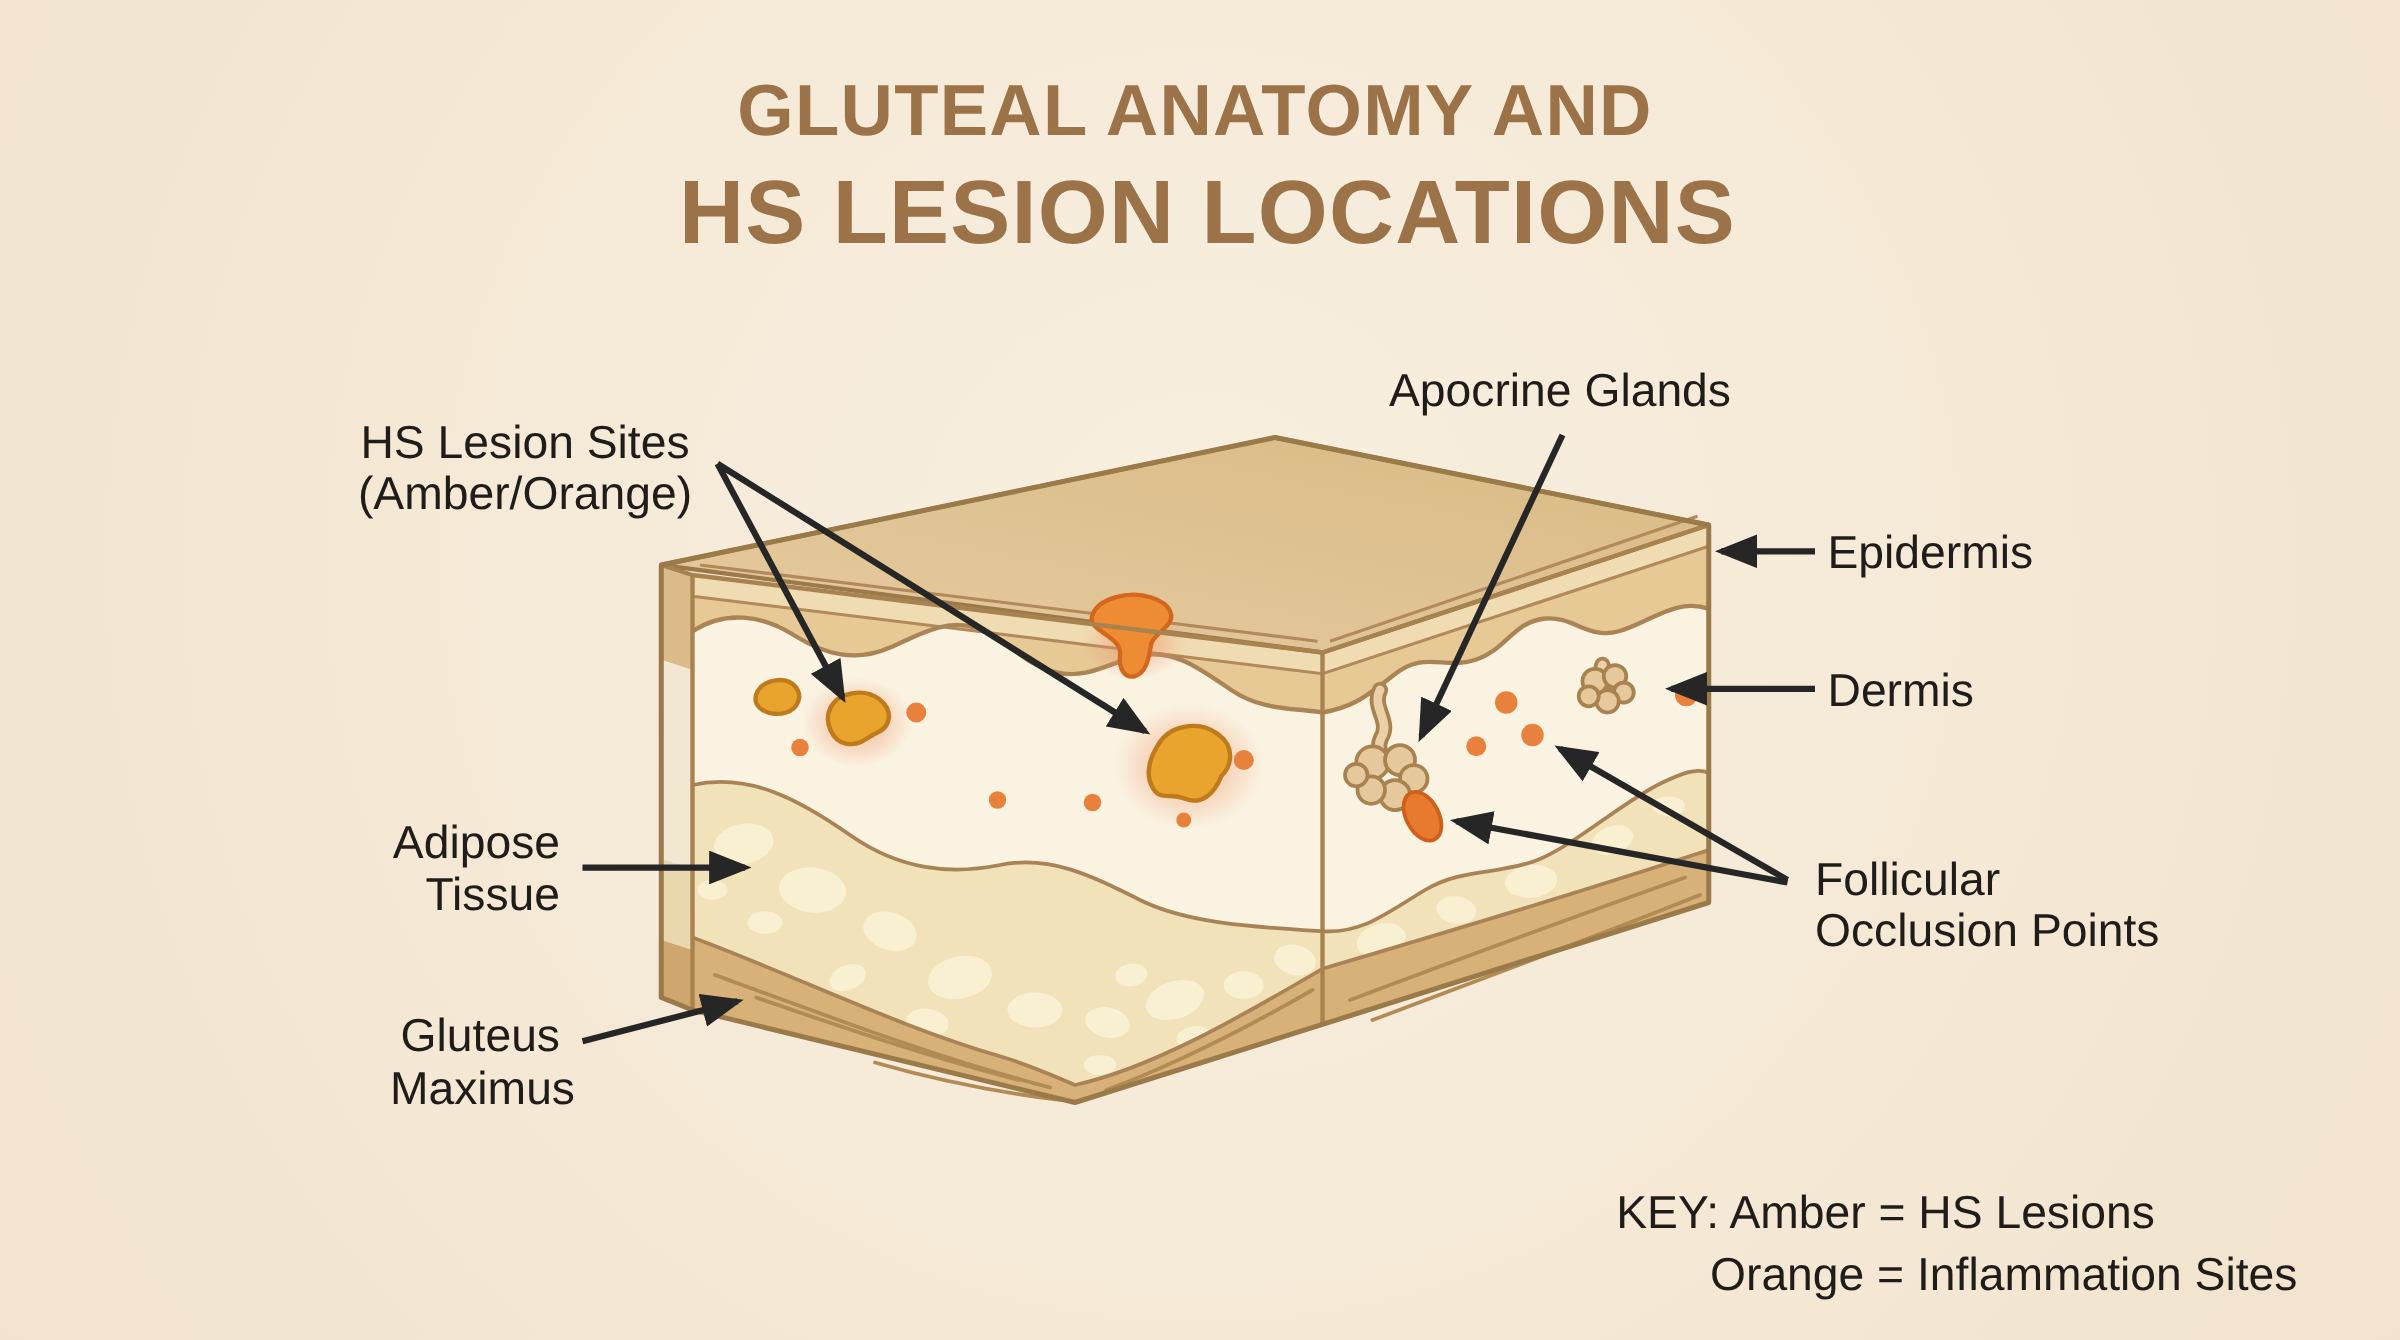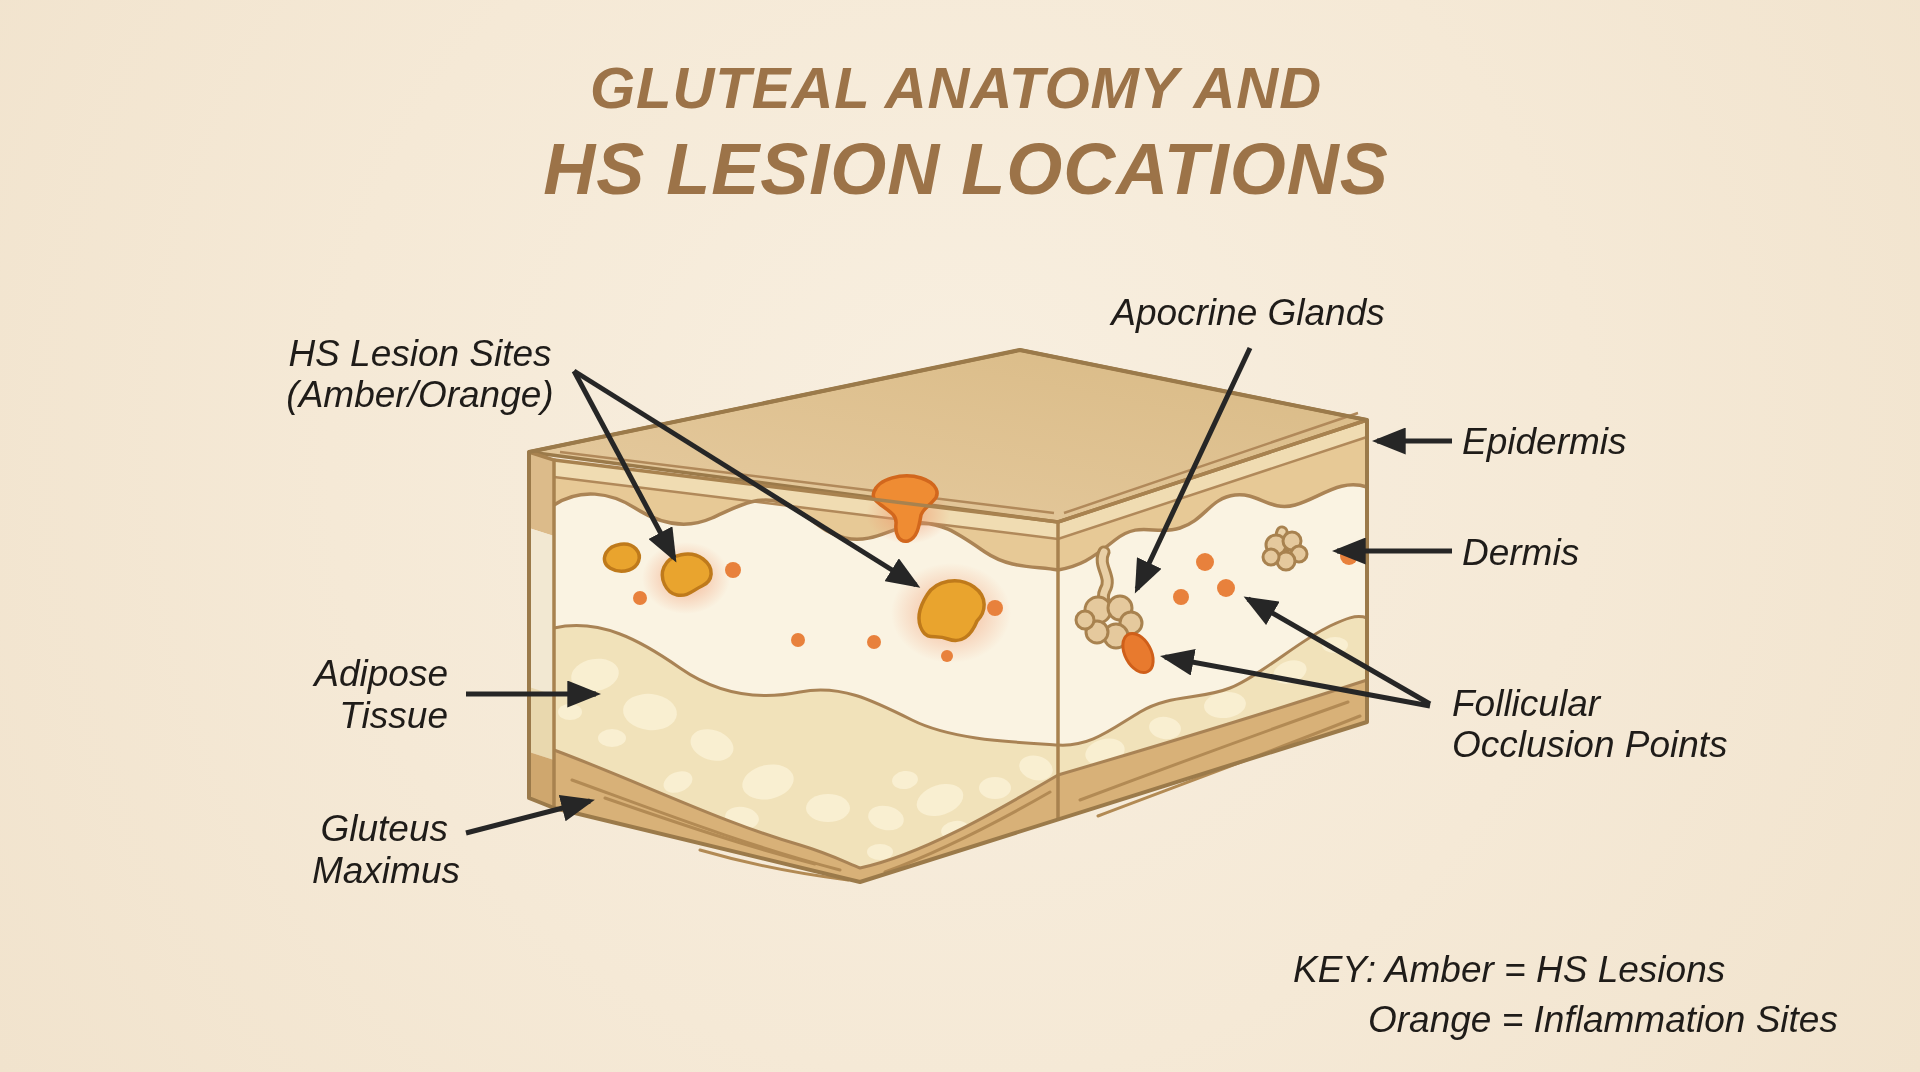--- a/index.html
+++ b/index.html
@@ -2,21 +2,20 @@
 <html><head>
 <meta charset="utf-8">
 <style>
   html,body{margin:0;padding:0;}
   body{font-family:"Liberation Sans",sans-serif;}
   .stage{
     position:relative;
     width:1920px;height:1072px;
     background:radial-gradient(circle at 50% 42%, #f8efe0 0%, #f5e9d6 55%, #f1e3cd 100%);
     overflow:hidden;
-    font-style:italic;
   }
   svg{position:absolute;inset:0;display:block;}
   .title-line{font-family:"Liberation Sans",sans-serif;font-weight:700;letter-spacing:1px;}
   .lbl{font-family:"Liberation Sans",sans-serif;font-size:37px;fill:#1f1c19;}
   .keytxt{font-family:"Liberation Sans",sans-serif;font-size:37px;fill:#1f1c19;}
   .arrow{stroke-width:5;fill:none;}
   .block-outline{fill:none;stroke:#9b7a4a;stroke-width:4;stroke-linejoin:round;}
   .inner-edge{fill:none;stroke:#a8824f;stroke-width:3.5;}
   .thin-edge{fill:none;stroke:#b1895a;stroke-width:2.5;}
   .junction{fill:none;stroke:#ab8455;stroke-width:3.5;}

